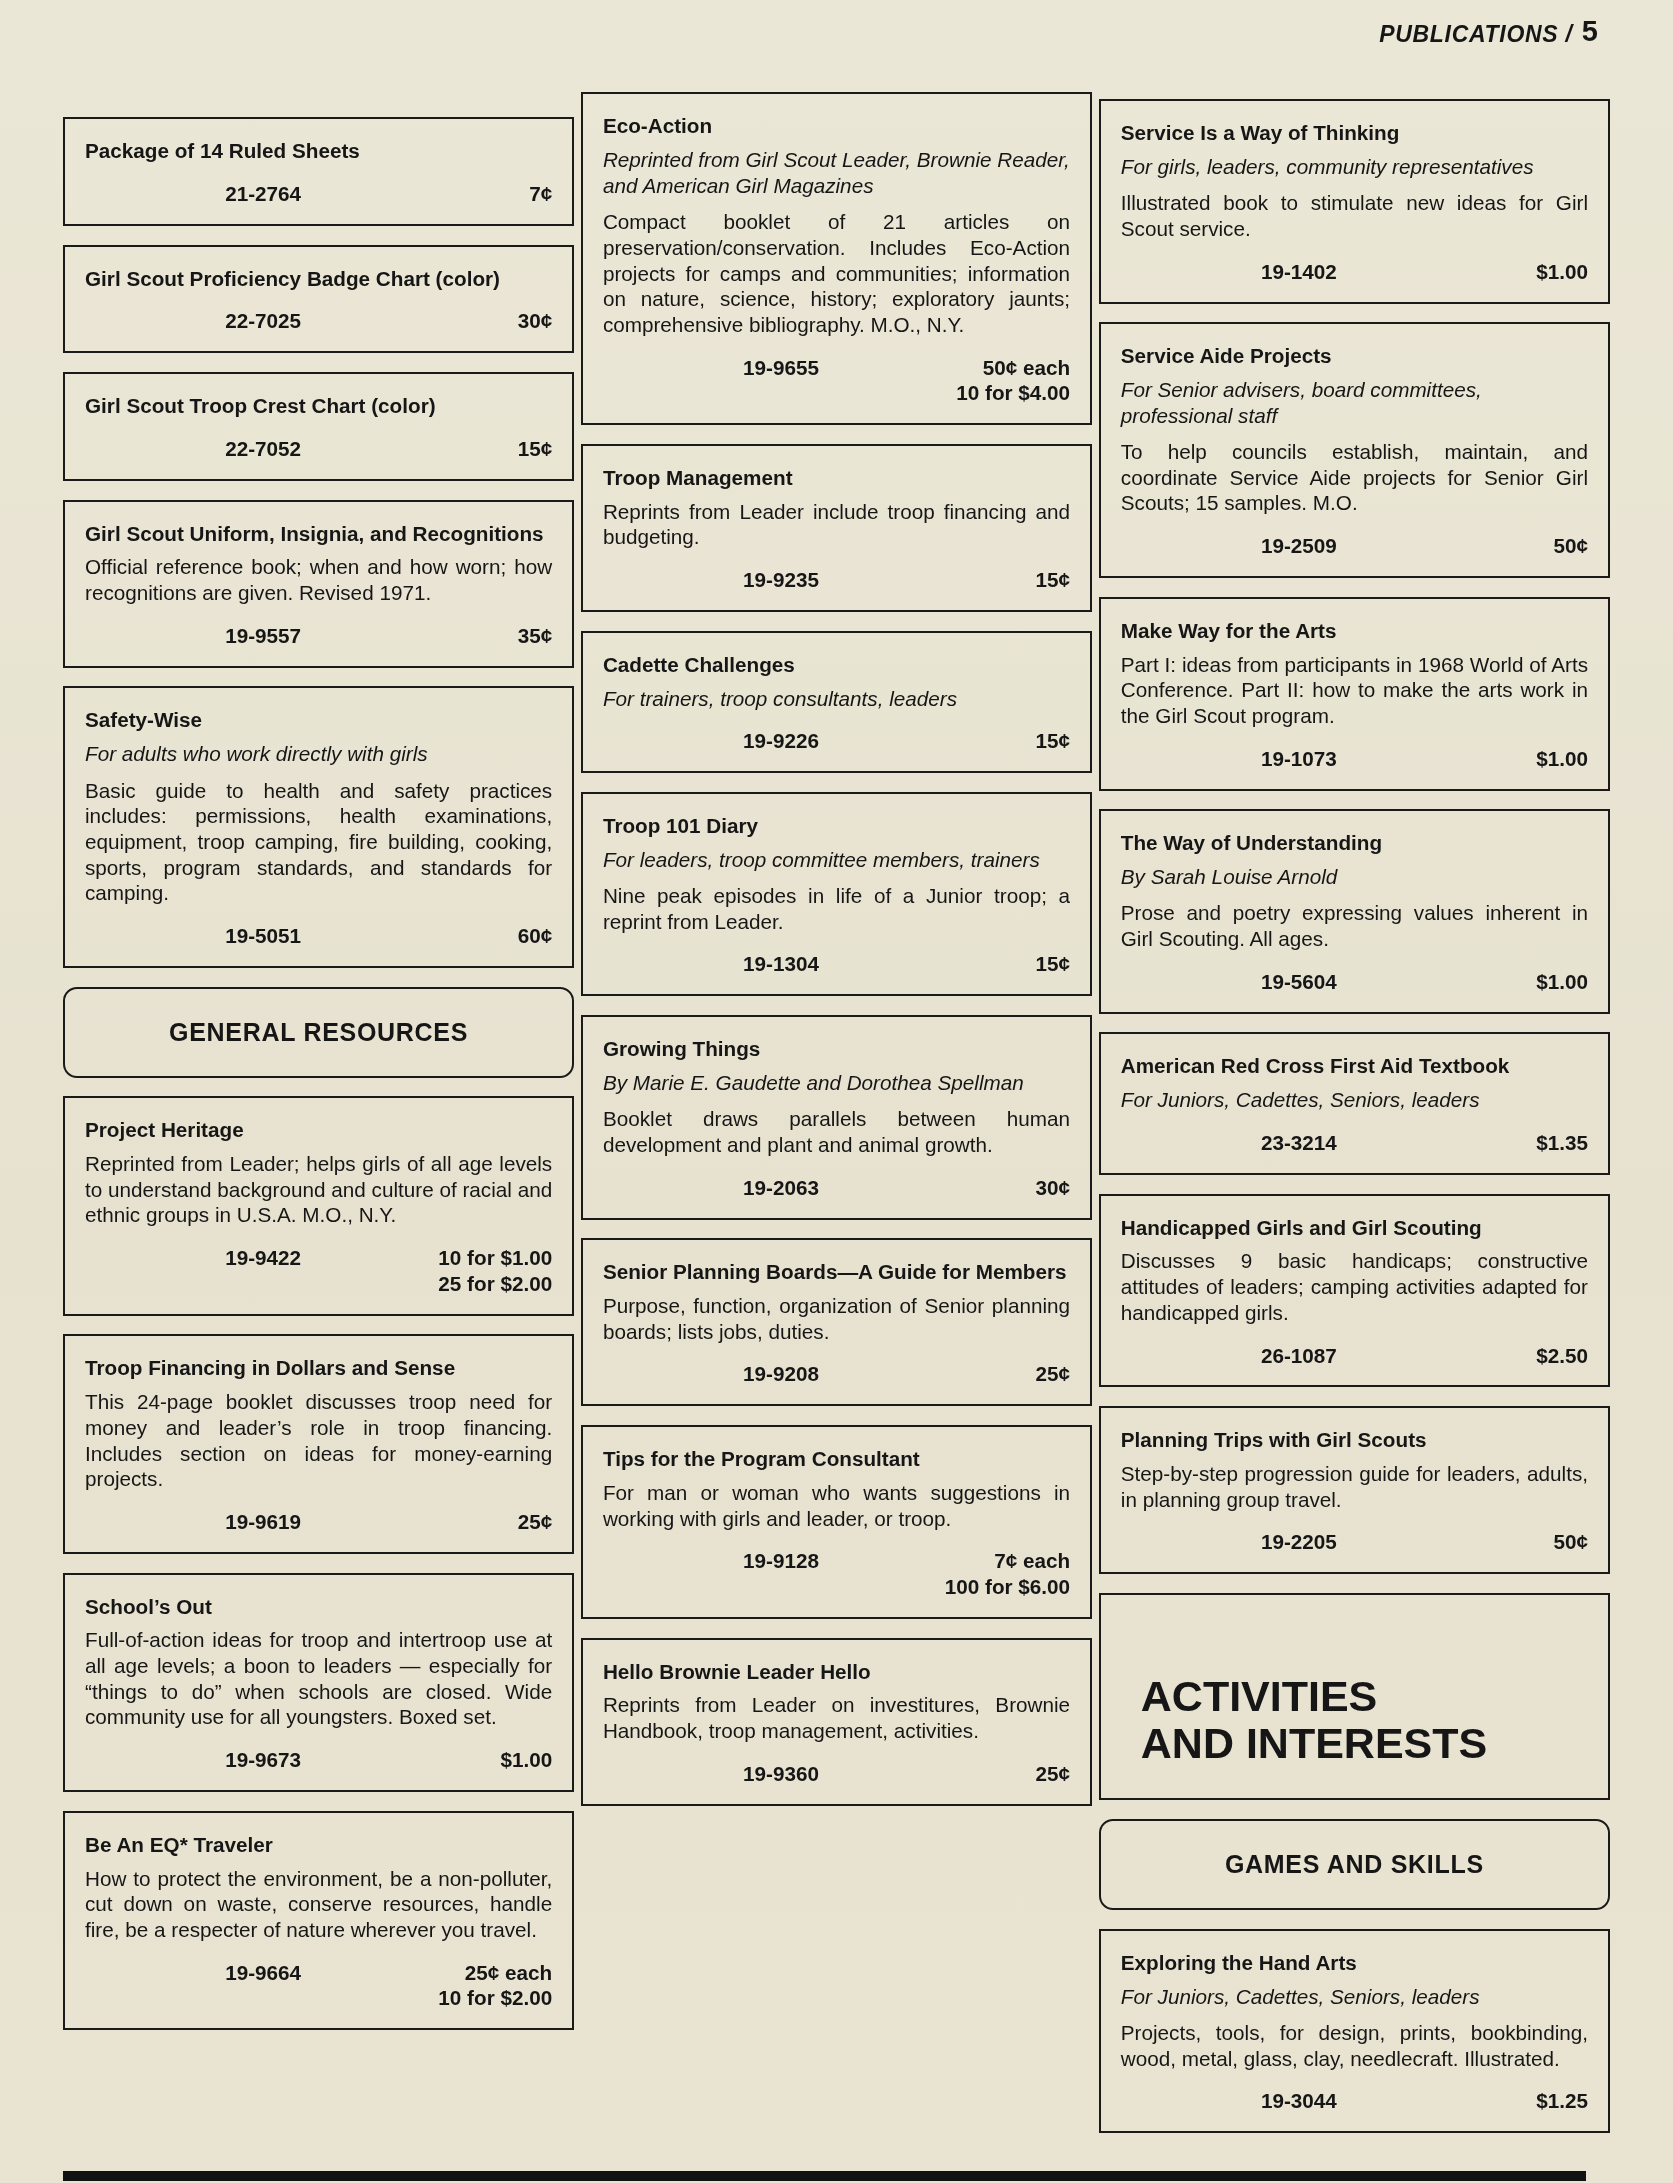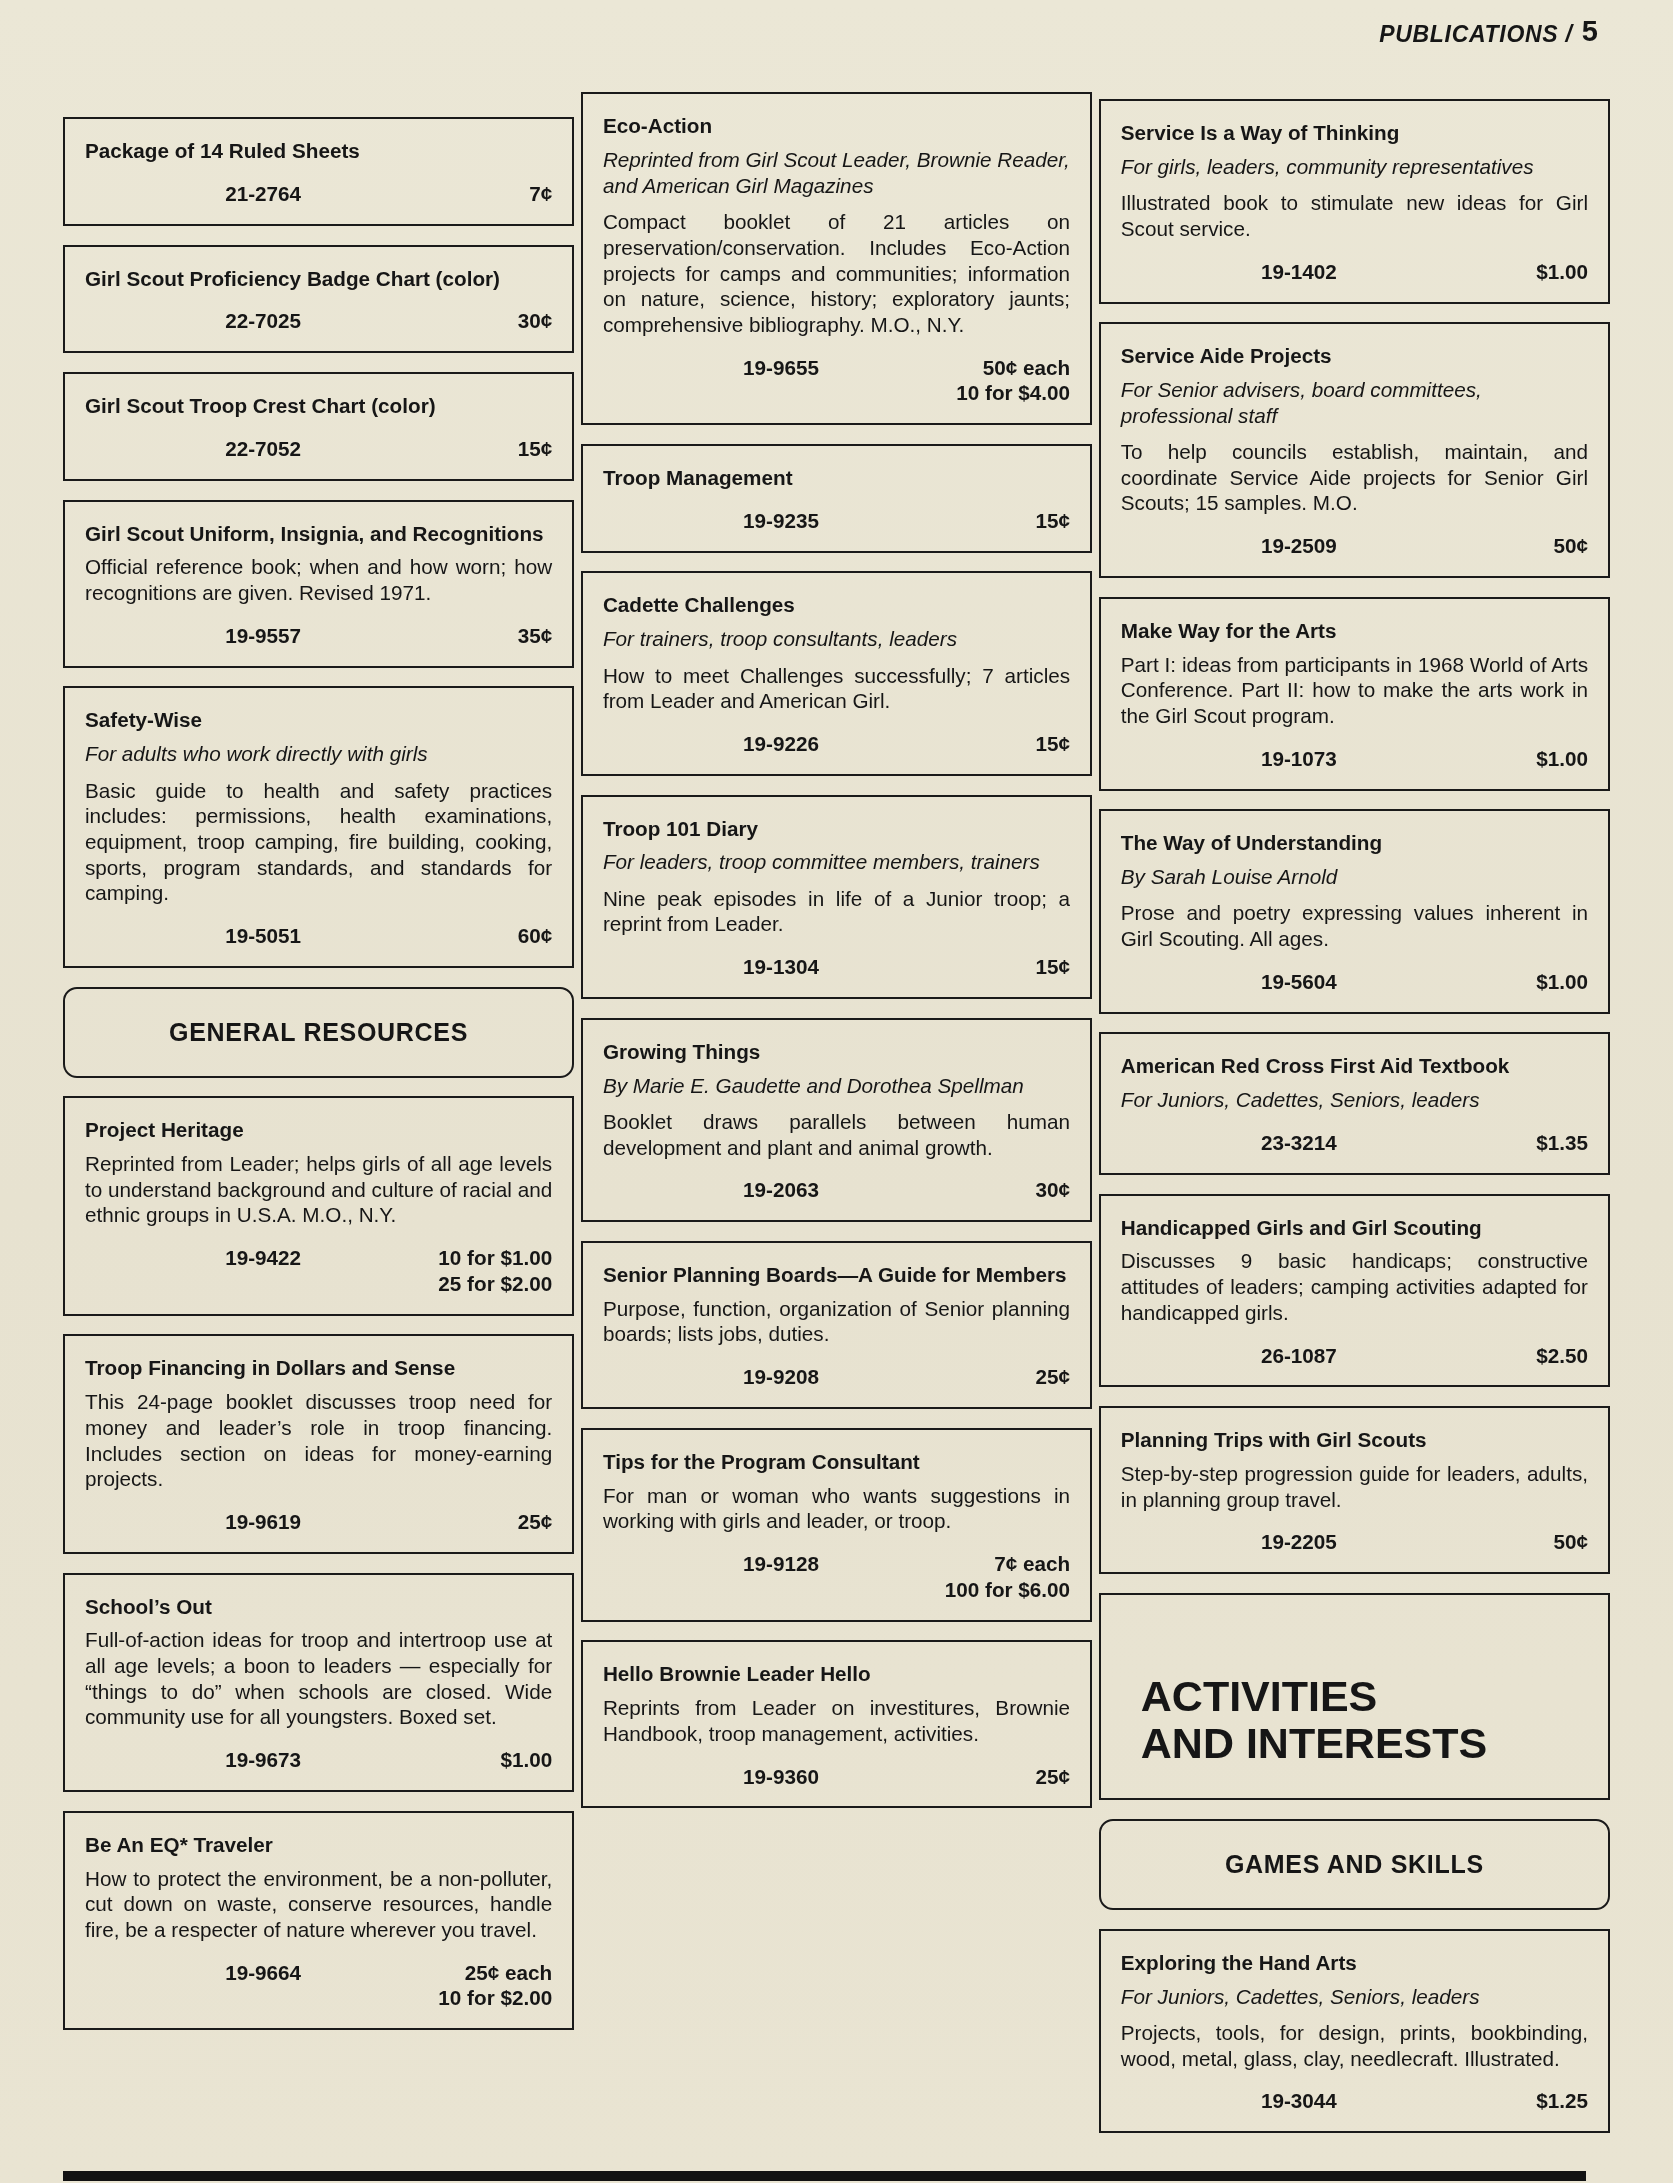--- a/index.html
+++ b/index.html
@@ -231,31 +231,31 @@
       <span class="entry-code">19-9655</span>
       <span class="price-lines">
               <div>50¢ each</div>
               <div>10 for $4.00</div>
             </span>
     </div>
   </article>
         <article class="entry">
     <h3 class="entry-title">Troop Management</h3>
 
+    <p class="entry-description">Reprints from Leader include troop financing and budgeting.</p>
     <div class="price-row">
       <span class="entry-code">19-9235</span>
       <span class="price-lines">
               <div>15¢</div>
             </span>
     </div>
   </article>
         <article class="entry">
     <h3 class="entry-title">Cadette Challenges</h3>
     <p class="entry-subtitle">For trainers, troop consultants, leaders</p>
-    <p class="entry-description">How to meet Challenges successfully; 7 articles from Leader and American Girl.</p>
     <div class="price-row">
       <span class="entry-code">19-9226</span>
       <span class="price-lines">
               <div>15¢</div>
             </span>
     </div>
   </article>
         <article class="entry">
     <h3 class="entry-title">Troop 101 Diary</h3>
     <p class="entry-subtitle">For leaders, troop committee members, trainers</p>

